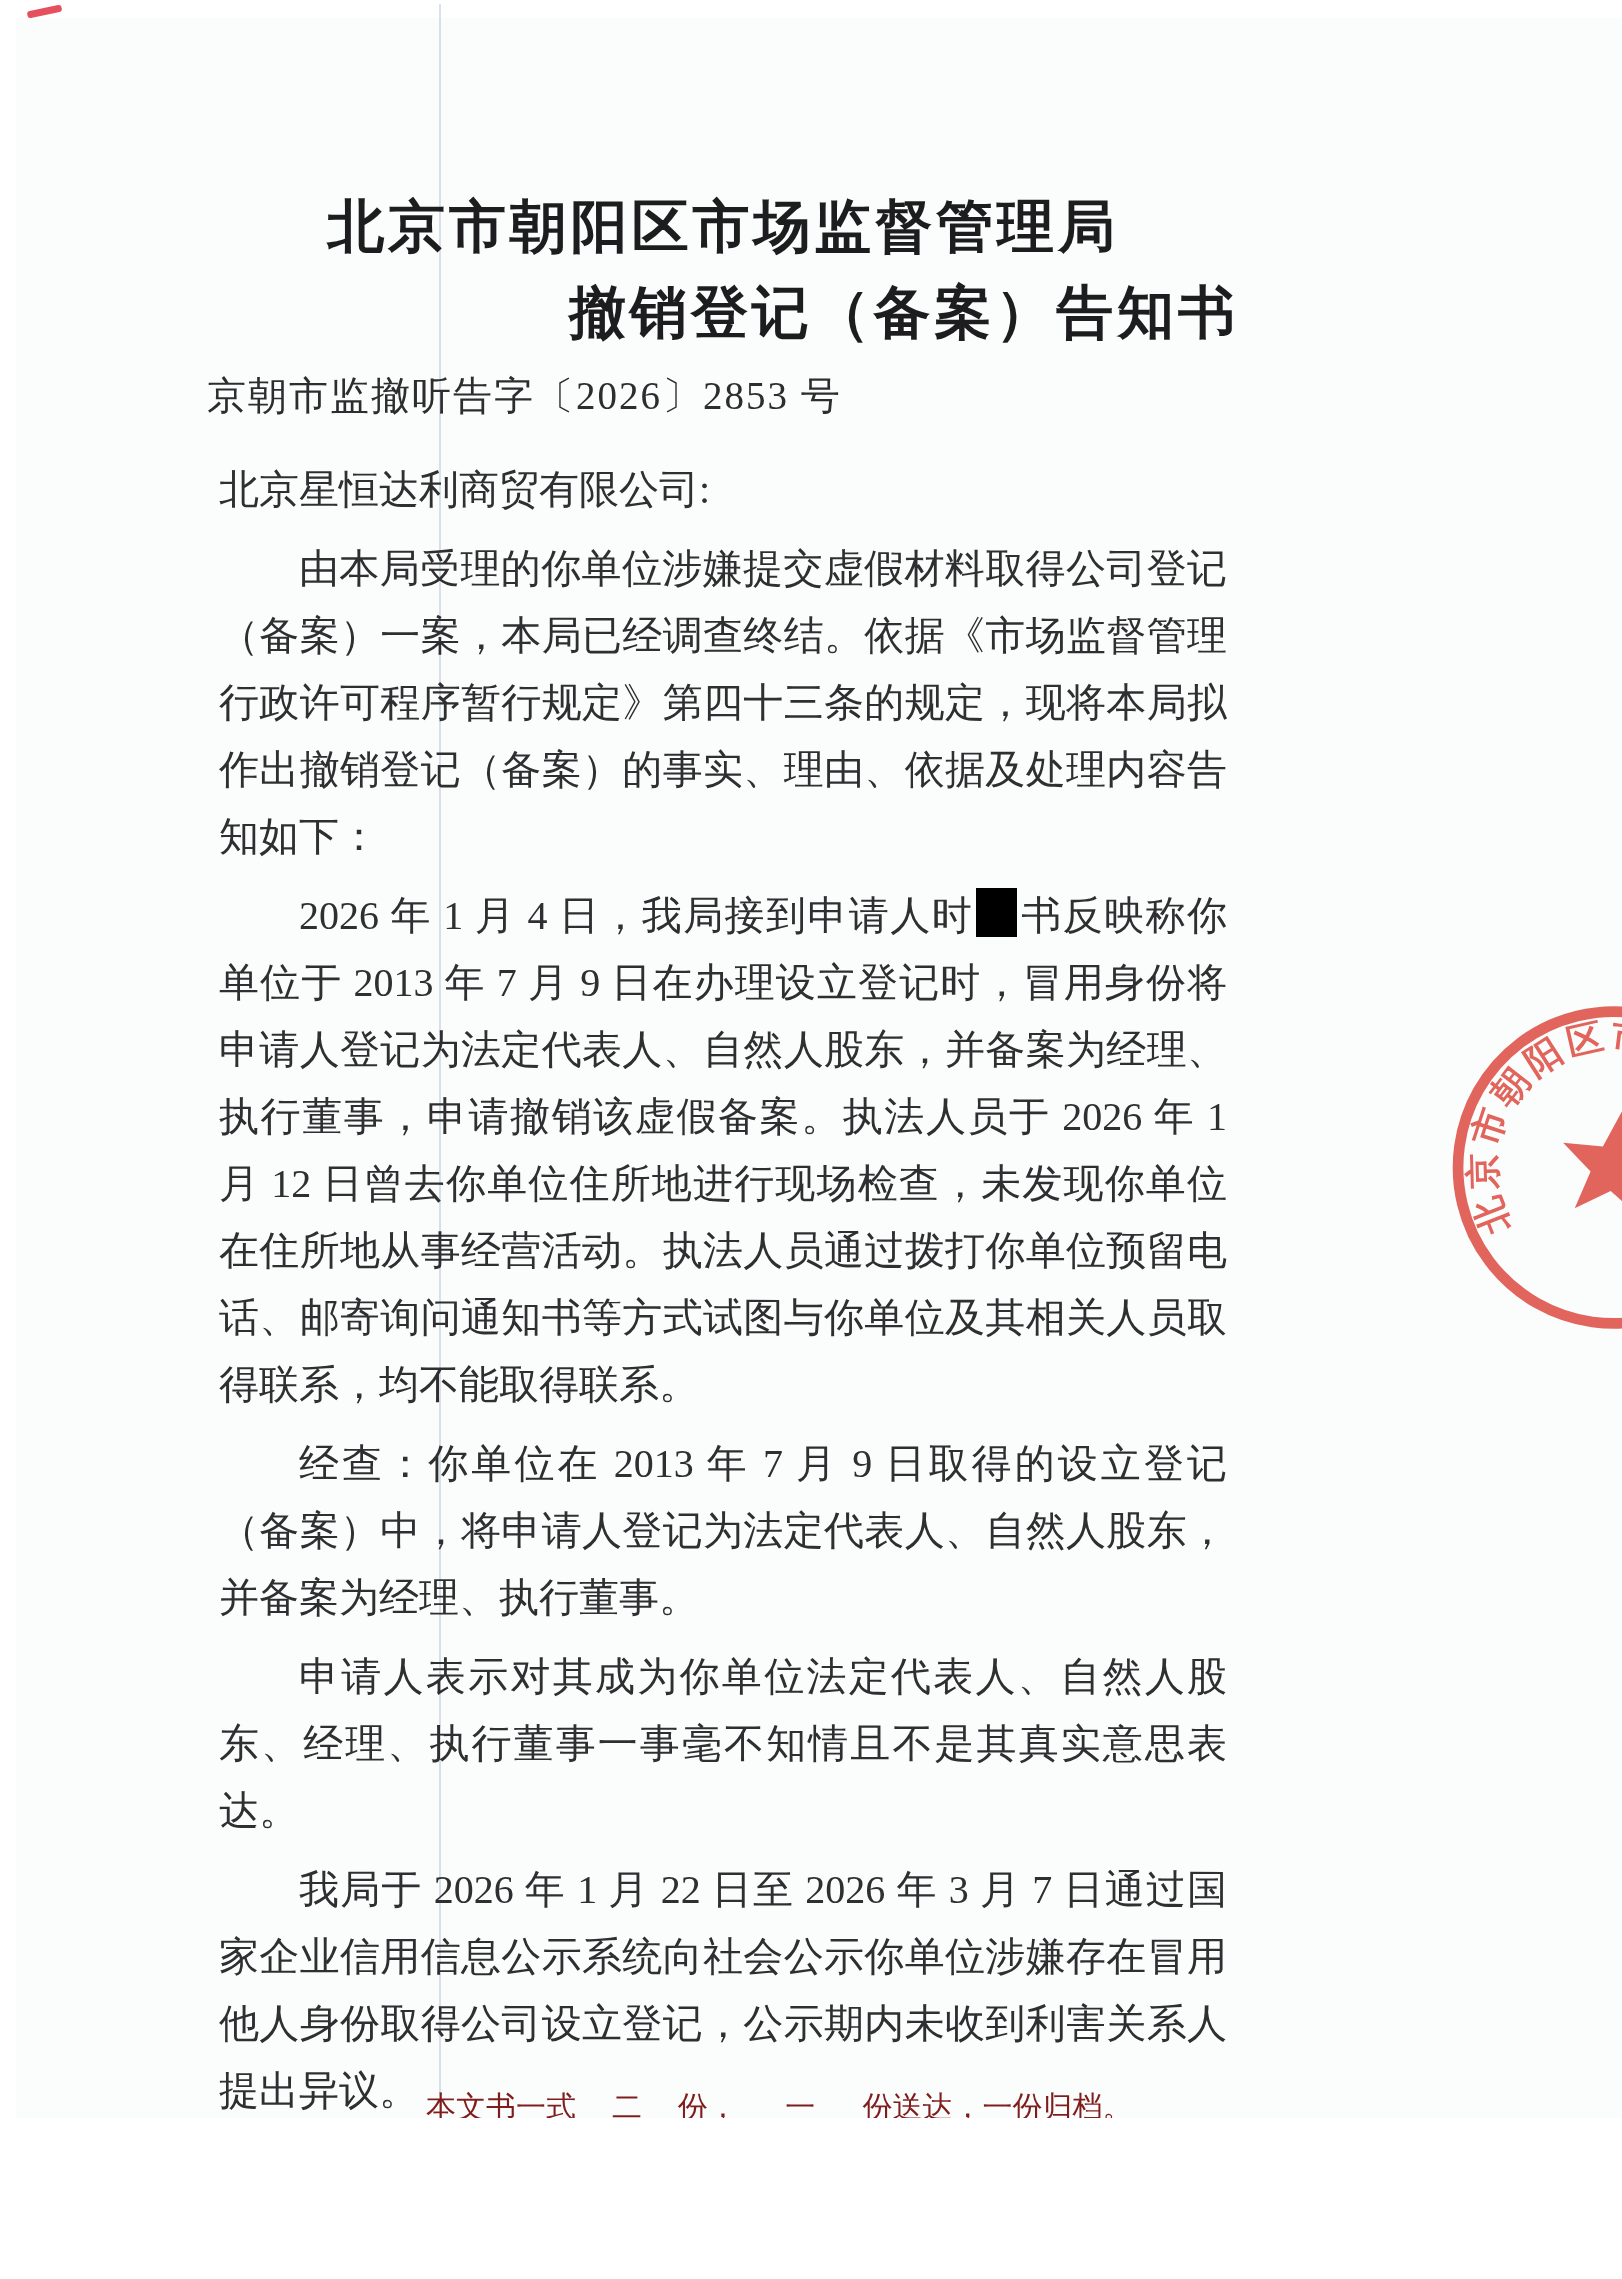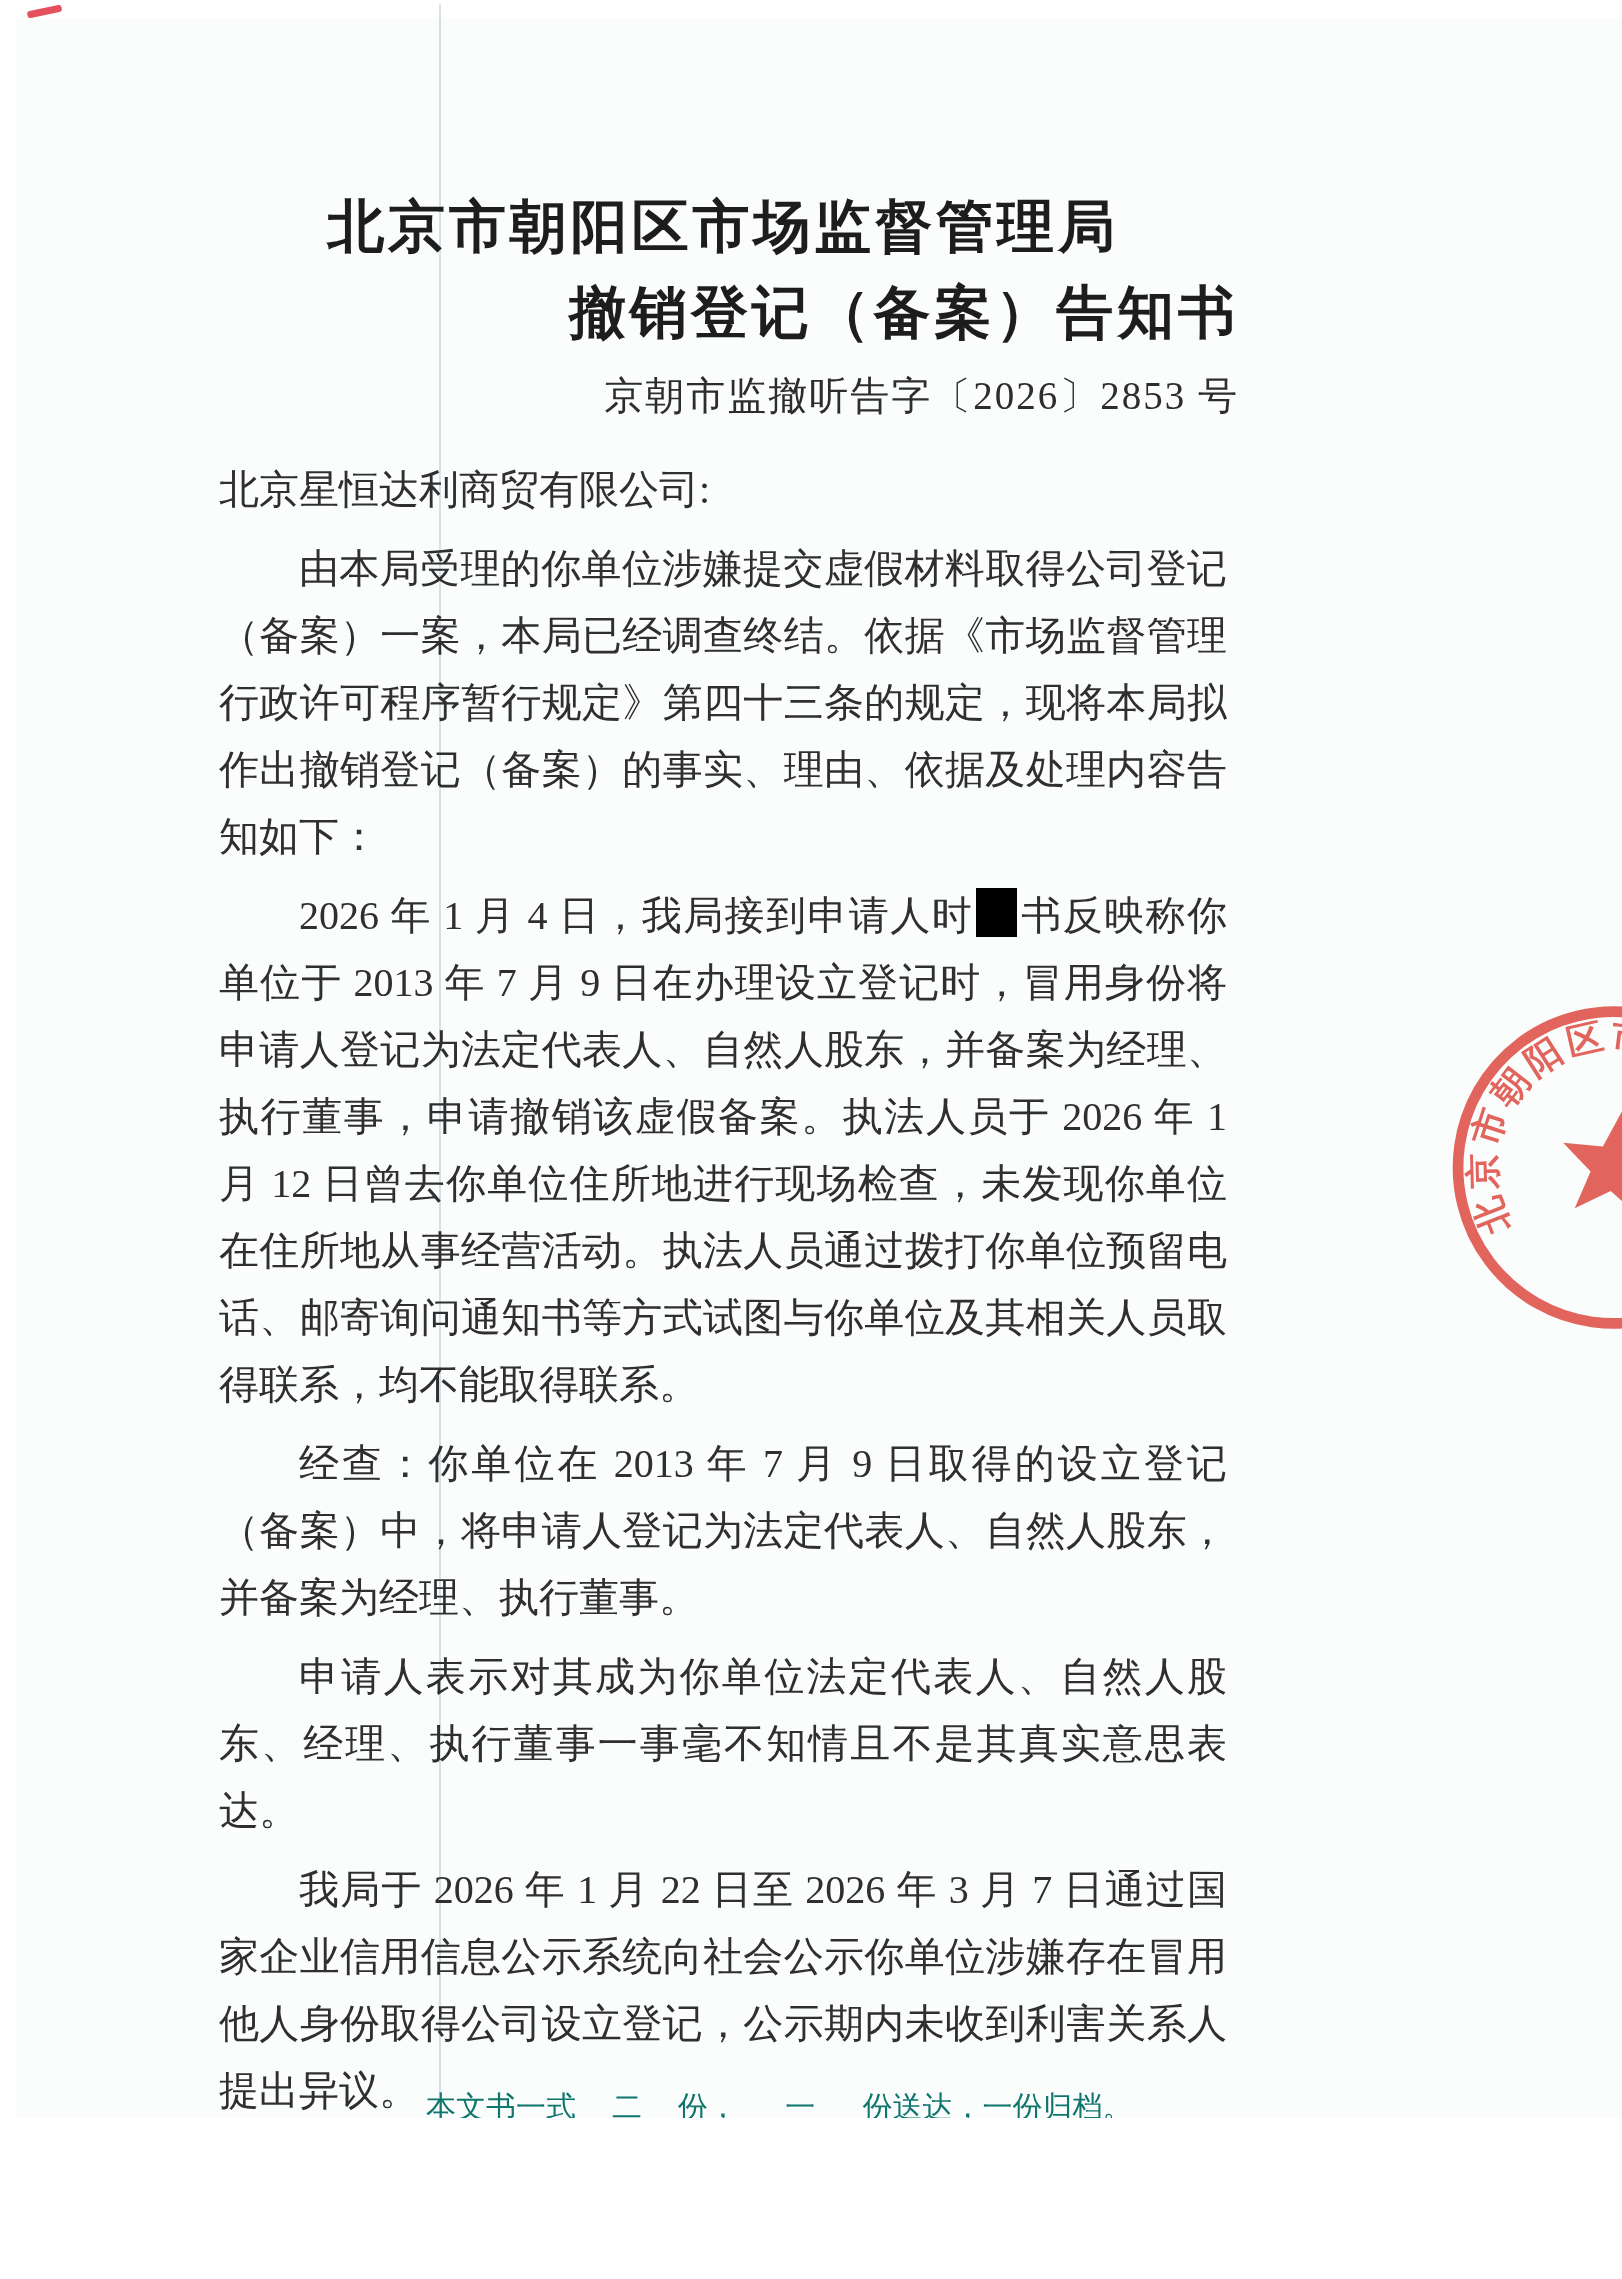--- a/index.html
+++ b/index.html
@@ -37,36 +37,36 @@
     text-align:center;font-size:57px;font-weight:bold;color:#1d1d1f;
     letter-spacing:3.9px;white-space:nowrap;
   }
   .title2{
     position:absolute;left:207px;top:271px;width:1032px;
     text-align:right;font-size:57px;font-weight:bold;color:#1d1d1f;
     letter-spacing:3.9px;white-space:nowrap;
   }
   .docno{
     position:absolute;left:207px;top:365px;width:1032px;
-    text-align:right;font-size:39px;color:#2d2d2f;letter-spacing:2px;white-space:nowrap;
+    text-align:left;font-size:39px;color:#2d2d2f;letter-spacing:2px;white-space:nowrap;
   }
   .body-text{
     position:absolute;left:207px;top:440px;width:1032px;
     font-size:40px;line-height:67px;color:#2f2f31;
     text-align:justify;
   }
   .body-text p{margin:12px;text-indent:2em;}
   .body-text p.no-indent{text-indent:0;}
   .redaction{
     display:inline-block;width:41px;height:49px;background:#000;
     vertical-align:-7.8px;margin:0 2.9px;
   }
   .footer{
     position:absolute;left:426px;top:2083px;
-    font-size:30px;color:#0f766e;white-space:nowrap;
+    font-size:30px;color:#7f1d1d;white-space:nowrap;
   }
   .blank{
     display:inline-block;text-align:center;
     border-bottom:2px solid #3a3a3c;padding:0 3.9px 2px 3.9px;
     min-width:94px;
   }
   .blank.second{min-width:117px;}
   .seal{
     position:absolute;left:1419px;top:990px;width:390px;height:347px;
     transform:rotate(8deg);opacity:.88;

